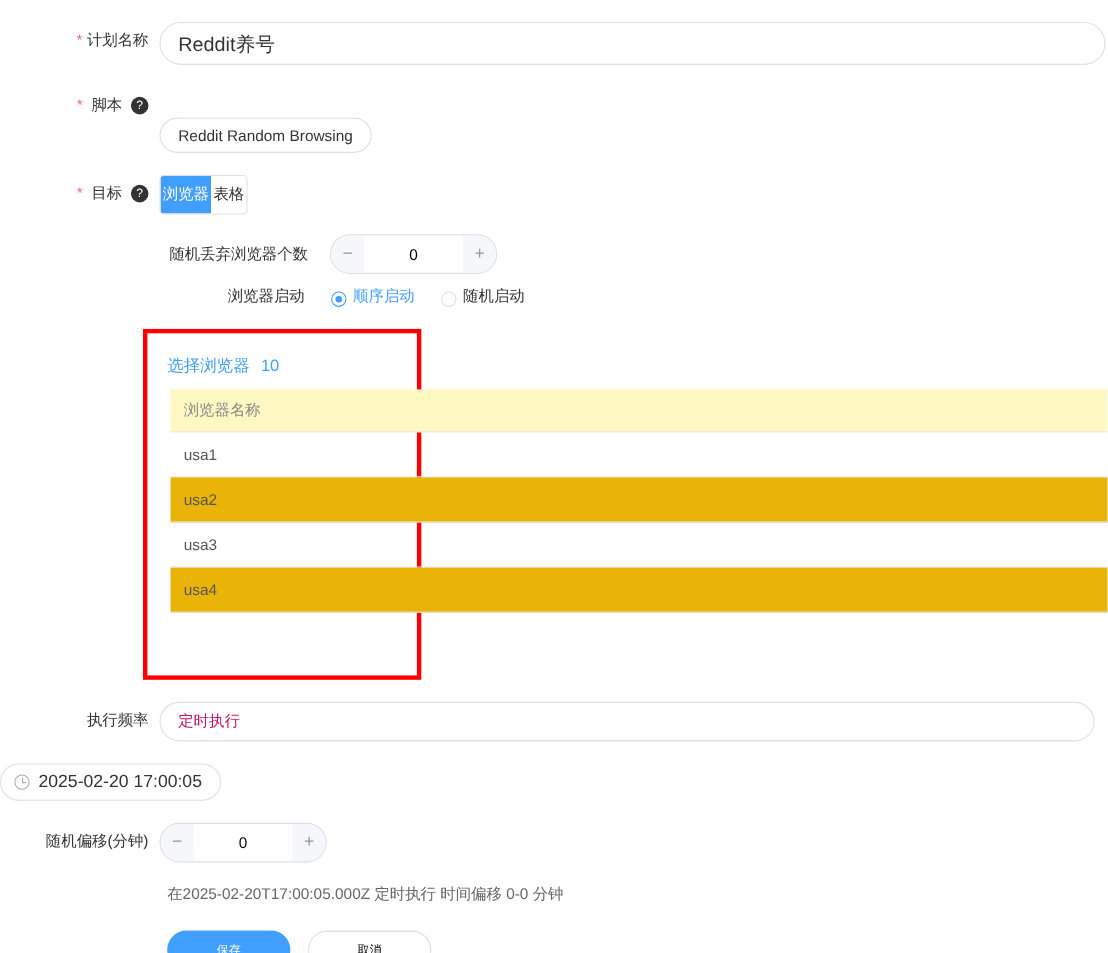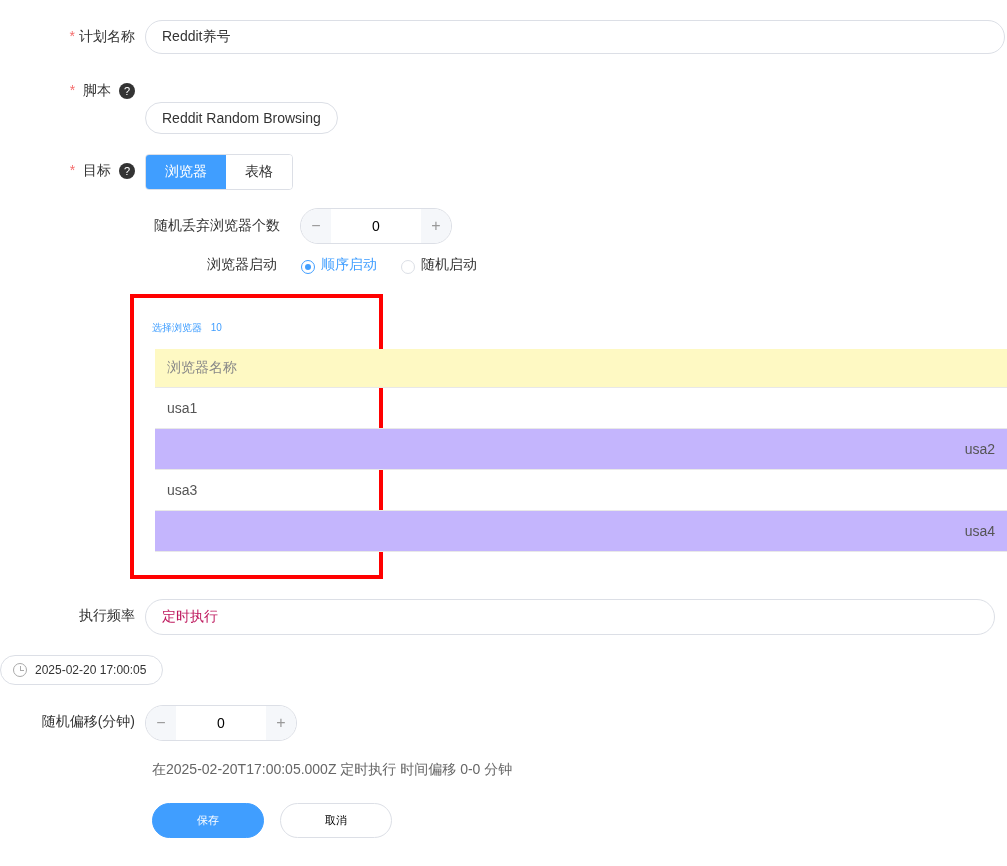--- a/index.html
+++ b/index.html
@@ -31,21 +31,21 @@
     .form-control {
       flex: 1;
       display: flex;
       align-items: center;
       flex-wrap: wrap;
     }
     .input-text {
       border: 1px solid #dcdfe6;
       border-radius: 20px;
       padding: 8px 16px;
-      font-size: 14px;
+      font-size: 18px;
       color: #333;
       outline: none;
       width: 100%;
       max-width: 860px;
     }
     .input-tag {
       border: 1px solid #dcdfe6;
       border-radius: 20px;
       padding: 7px 16px;
       font-size: 14px;
@@ -67,21 +67,21 @@
       vertical-align: middle;
       cursor: pointer;
     }
     .tab-group {
       display: inline-flex;
       border: 1px solid #dcdfe6;
       border-radius: 4px;
       overflow: hidden;
     }
     .tab-btn {
-      padding: 8px 19px;
+      padding: 8px 2px;
       font-size: 14px;
       background: #fff;
       border: none;
       cursor: pointer;
       color: #333;
     }
     .tab-btn.active {
       background: #409eff;
       color: #fff;
     }
@@ -173,22 +173,22 @@
     }
     .browser-table-wrap{
       position:absolute;
       left:155px;
       top:55px;
       right:0;
     }
     .select-browser-link {
       color: #409eff;
       cursor: pointer;
-      font-size: 10px;
-      margin-bottom: 5px;
+      font-size: 15px;
+      margin-bottom: 37px;
       display: inline-block;
     }
     .select-browser-count {
       color: #409eff;
       margin-left: 6px;
     }
     .browser-table {
       width: 100%;
     }
     .browser-header {
@@ -199,37 +199,36 @@
       text-align: left;
       background:#fef9c3;
     }
     .browser-row {
       padding: 12px 12px;
       border-bottom: 1px solid #e8e8e8;
       display: block;
       color:#555;
     }
     .browser-row.alt {
-      background: #c4b5fd;
-      text-align: right;
+      background: #eab308;
     }
     .select-input {
       border: 1px solid #dcdfe6;
       border-radius: 20px;
       padding: 8px 16px;
       font-size: 14px;
       color: #be185d;
       min-width: 850px;
       display: inline-block;
     }
     .datetime-input {
       border: 1px solid #dcdfe6;
       border-radius: 20px;
       padding: 7px 16px 7px 12px;
-      font-size: 12px;
+      font-size: 16px;
       color: #333;
       display: inline-flex;
       align-items: center;
       gap: 8px;
     }
     .clock-icon {
       width: 14px;
       height: 14px;
       border: 1.2px solid #aaa;
       border-radius: 50%;

